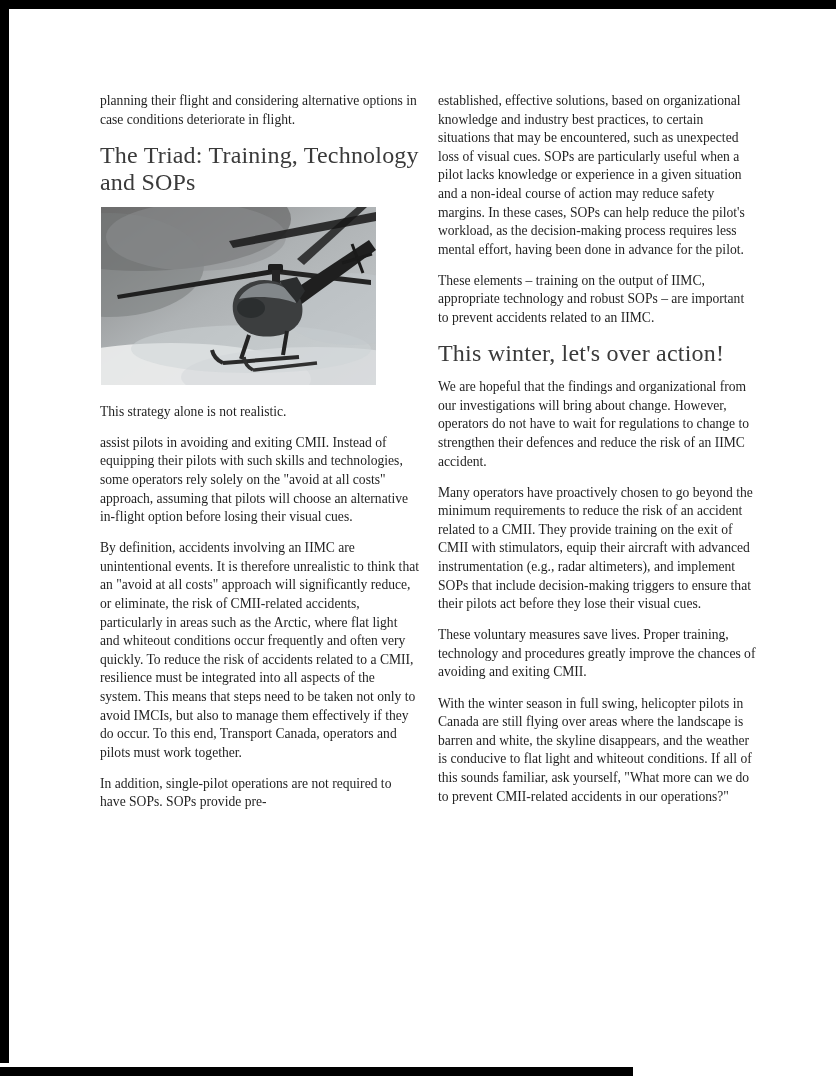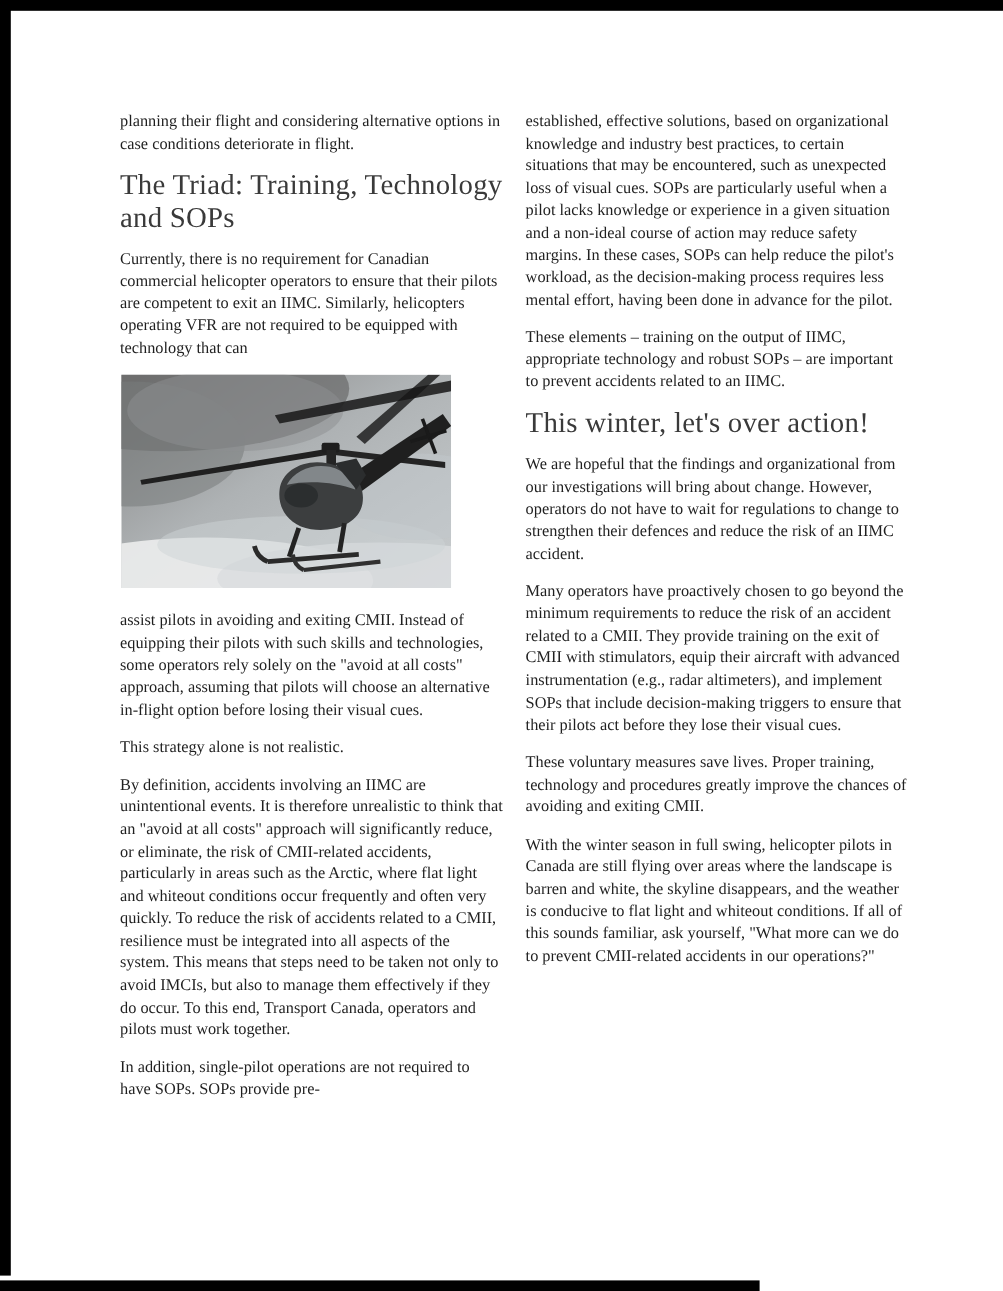--- a/index.html
+++ b/index.html
@@ -62,21 +62,20 @@
 
   <div class="edge-top"></div>
   <div class="edge-left"></div>
   <div class="edge-bottom"></div>
 
   <div class="columns">
 
     <div class="col">
       <p>planning their flight and considering alternative options in case conditions deteriorate in flight.</p>
       <h2 class="section-heading">The Triad: Training, Technology and SOPs</h2>
-      <p>Currently, there is no requirement for Canadian commercial helicopter operators to ensure that their pilots are competent to exit an IIMC. Similarly, helicopters operating VFR are not required to be equipped with technology that can</p>
 
       <figure class="photo">
         <svg width="275" height="178" viewBox="0 0 275 178" xmlns="http://www.w3.org/2000/svg">
           <defs>
             <linearGradient id="sky" x1="0" y1="0" x2="1" y2="1">
               <stop offset="0" stop-color="#828282"></stop>
               <stop offset="0.45" stop-color="#aeb2b4"></stop>
               <stop offset="1" stop-color="#c9cdcf"></stop>
             </linearGradient>
           </defs>
@@ -112,22 +111,22 @@
           <path d="M178 74 L196 70 L204 84 L196 96 Z" fill="#2b2d2e"></path>
 
           <path d="M148 128 L140 152" stroke="#232323" stroke-width="4" fill="none"></path>
           <path d="M186 124 L182 148" stroke="#232323" stroke-width="4" fill="none"></path>
 
           <path d="M122 156 L198 150 M122 156 Q113 152 111 143" stroke="#2a2a2a" stroke-width="4" fill="none"></path>
           <path d="M152 163 L216 156 M152 163 Q144 159 143 150" stroke="#303030" stroke-width="3.5" fill="none"></path>
         </svg>
       </figure>
 
+      <p>This strategy alone is not realistic.</p>
       <p>assist pilots in avoiding and exiting CMII. Instead of equipping their pilots with such skills and technologies, some operators rely solely on the "avoid at all costs" approach, assuming that pilots will choose an alternative in-flight option before losing their visual cues.</p>
-      <p>This strategy alone is not realistic.</p>
       <p>By definition, accidents involving an IIMC are unintentional events. It is therefore unrealistic to think that an "avoid at all costs" approach will significantly reduce, or eliminate, the risk of CMII-related accidents, particularly in areas such as the Arctic, where flat light and whiteout conditions occur frequently and often very quickly. To reduce the risk of accidents related to a CMII, resilience must be integrated into all aspects of the system. This means that steps need to be taken not only to avoid IMCIs, but also to manage them effectively if they do occur. To this end, Transport Canada, operators and pilots must work together.</p>
       <p>In addition, single-pilot operations are not required to have SOPs. SOPs provide pre-</p>
     </div>
 
     <div class="col">
       <p>established, effective solutions, based on organizational knowledge and industry best practices, to certain situations that may be encountered, such as unexpected loss of visual cues. SOPs are particularly useful when a pilot lacks knowledge or experience in a given situation and a non-ideal course of action may reduce safety margins. In these cases, SOPs can help reduce the pilot's workload, as the decision-making process requires less mental effort, having been done in advance for the pilot.</p>
       <p>These elements – training on the output of IIMC, appropriate technology and robust SOPs – are important to prevent accidents related to an IIMC.</p>
       <h2 class="section-heading">This winter, let's over action!</h2>
       <p>We are hopeful that the findings and organizational from our investigations will bring about change. However, operators do not have to wait for regulations to change to strengthen their defences and reduce the risk of an IIMC accident.</p>
       <p>Many operators have proactively chosen to go beyond the minimum requirements to reduce the risk of an accident related to a CMII. They provide training on the exit of CMII with stimulators, equip their aircraft with advanced instrumentation (e.g., radar altimeters), and implement SOPs that include decision-making triggers to ensure that their pilots act before they lose their visual cues.</p>

